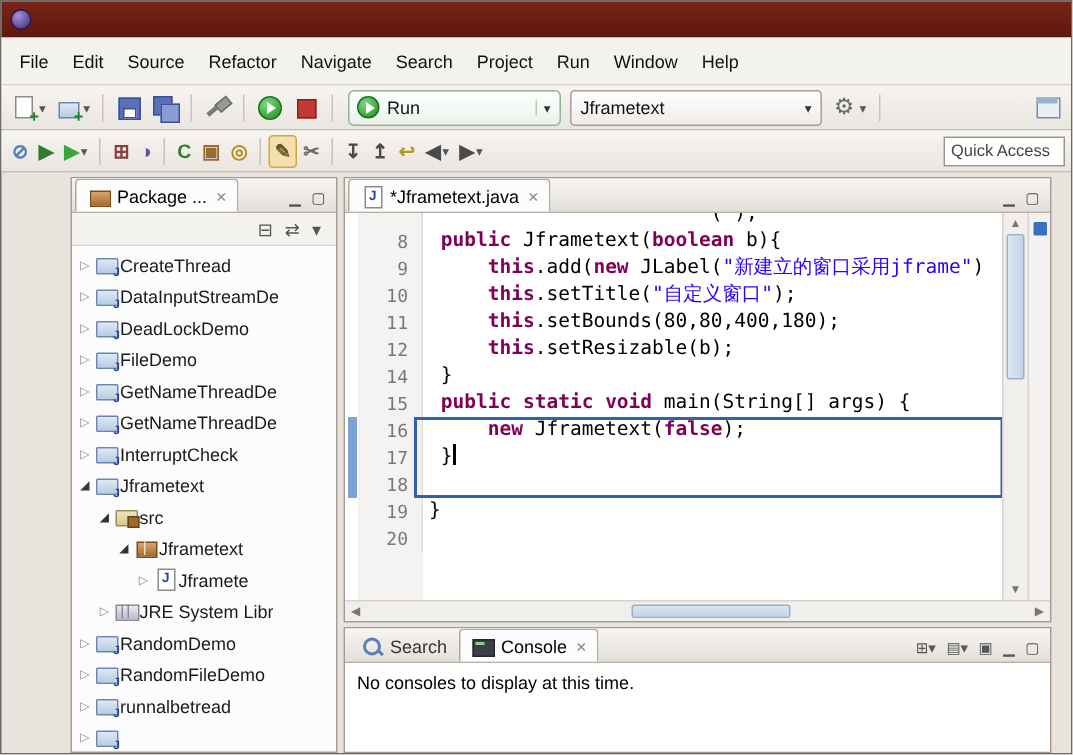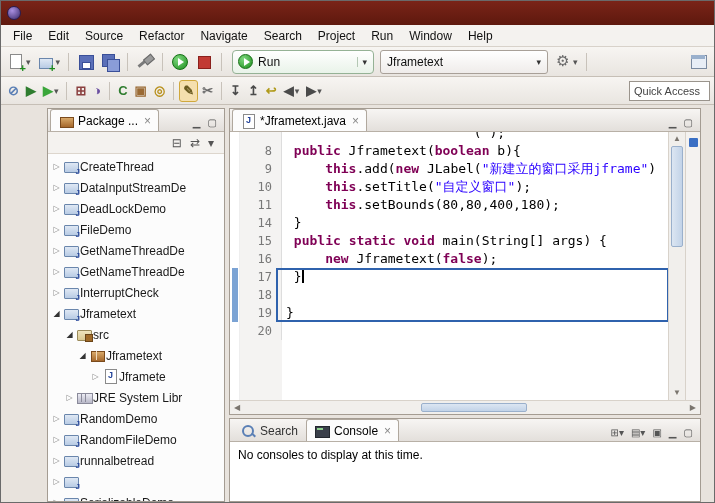--- a/index.html
+++ b/index.html
@@ -5,21 +5,21 @@
   * { margin:0; padding:0; box-sizing:border-box; }
   html,body { width:715px; height:503px; overflow:hidden; font-family:"Liberation Sans", sans-serif; }
   .win { width:715px; height:503px; border:1px solid #6a6a6a; background:#e8e3dd; display:flex; flex-direction:column; }
 
   
   .titlebar { height:24px; background:linear-gradient(#7a2418,#5e180e); color:#fff; display:flex; align-items:center; gap:6px; padding:0 6px; font-size:12px; flex:none; }
   .app-icon { width:14px; height:14px; border-radius:50%; background:radial-gradient(circle at 35% 30%, #a98fe0, #3a2a6a); border:1px solid #2a1c50; flex:none; }
   .title-text { white-space:nowrap; overflow:hidden; }
 
   
-  .menubar { height:22px; background:#f4f2ef; display:flex; align-items:center; padding-left:4px; font-size:12px; color:#111; border-bottom:1px solid #d8d2ca; flex:none; }
+  .menubar { height:32px; background:#f4f2ef; display:flex; align-items:center; padding-left:4px; font-size:12px; color:#111; border-bottom:1px solid #d8d2ca; flex:none; }
   .menu-item { padding:2px 8px; }
 
   
   .toolbar { background:linear-gradient(#f7f5f2,#e9e5e0); border-bottom:1px solid #c6bfb6; display:flex; align-items:center; padding:0 4px; flex:none; }
   .tb1 { height:30px; gap:2px; }
   .tb2 { height:28px; gap:2px; }
   .tb2icons { display:flex; align-items:center; gap:1px; }
   .tbtn { display:flex; align-items:center; height:24px; padding:1px 2px; border-radius:3px; }
   .t2btn { display:flex; align-items:center; height:22px; padding:0 3px; border-radius:3px; }
   .t2btn.pressed { background:#f5dfae; border:1px solid #d0a83c; }
@@ -388,20 +388,21 @@
           <div class="left-ruler" id="leftRuler">
               <div class="range-bar" style="top: 136px; height: 54px;"></div>
             </div>
           <div class="code-scroll">
             <div class="codelines" id="codelines">
                 <div class="cline"><span class="lnum"></span><span class="lcode"><span class="tok-p">                        (");</span></span></div>
                 <div class="cline"><span class="lnum">8</span><span class="lcode"><span class="tok-p"> </span><span class="tok-k">public</span><span class="tok-p"> Jframetext(</span><span class="tok-k">boolean</span><span class="tok-p"> b){</span></span></div>
                 <div class="cline"><span class="lnum">9</span><span class="lcode"><span class="tok-p">     </span><span class="tok-k">this</span><span class="tok-p">.add(</span><span class="tok-k">new</span><span class="tok-p"> JLabel(</span><span class="tok-s">"新建立的窗口采用jframe"</span><span class="tok-p">)</span></span></div>
                 <div class="cline"><span class="lnum">10</span><span class="lcode"><span class="tok-p">     </span><span class="tok-k">this</span><span class="tok-p">.setTitle(</span><span class="tok-s">"自定义窗口"</span><span class="tok-p">);</span></span></div>
                 <div class="cline"><span class="lnum">11</span><span class="lcode"><span class="tok-p">     </span><span class="tok-k">this</span><span class="tok-p">.setBounds(80,80,400,180);</span></span></div>
+                <div class="cline"><span class="lnum">12</span><span class="lcode"><span class="tok-p">     </span><span class="tok-k">this</span><span class="tok-p">.setResizable(b);</span></span></div>
                 <div class="cline"><span class="lnum">14</span><span class="lcode"><span class="tok-p"> }</span></span></div>
                 <div class="cline"><span class="lnum">15</span><span class="lcode"><span class="tok-p"> </span><span class="tok-k">public</span><span class="tok-p"> </span><span class="tok-k">static</span><span class="tok-p"> </span><span class="tok-k">void</span><span class="tok-p"> main(String[] args) {</span></span></div>
                 <div class="cline"><span class="lnum">16</span><span class="lcode"><span class="tok-p">     </span><span class="tok-k">new</span><span class="tok-p"> Jframetext(</span><span class="tok-k">false</span><span class="tok-p">);</span></span></div>
                 <div class="cline"><span class="lnum">17</span><span class="lcode"><span class="tok-p"> }</span><span class="caret"></span></span></div>
                 <div class="cline"><span class="lnum">18</span><span class="lcode"></span></div>
                 <div class="cline"><span class="lnum">19</span><span class="lcode"><span class="tok-p">}</span></span></div>
                 <div class="cline"><span class="lnum">20</span><span class="lcode"></span></div>
                 <div class="selbox" style="top: 144px; height: 54px;"></div>
               </div>
           </div>

